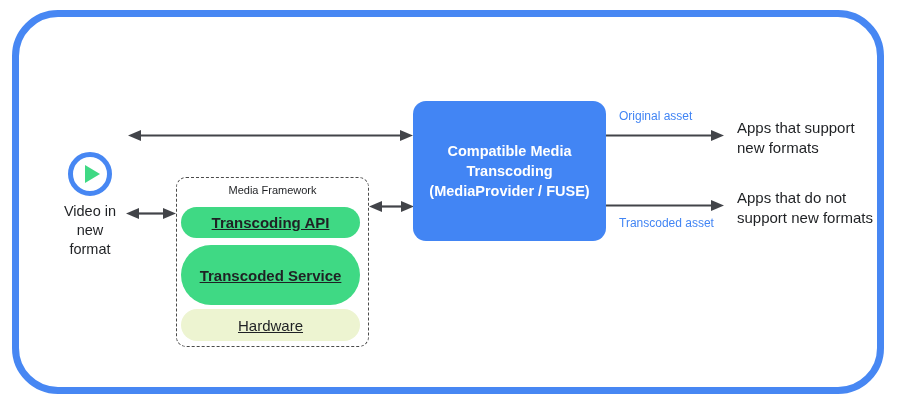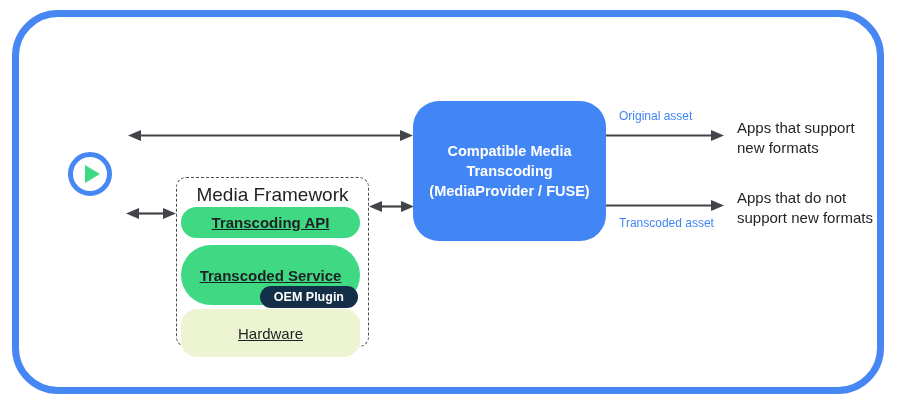--- a/index.html
+++ b/index.html
@@ -39,39 +39,39 @@
   
   .arrow{position:absolute;overflow:visible;}
   .arrow line{stroke:var(--arrow);stroke-width:2.2;}
   .arrow polygon{fill:var(--arrow);}
   
   .framework{
     position:absolute;left:176px;top:177px;width:193px;height:170px;box-sizing:border-box;
     border:1.6px dashed #4a4a4a;border-radius:10px;background:#fff;
   }
   .framework-title{
-    position:absolute;left:0;top:6px;width:100%;text-align:center;font-size:19px;
+    position:absolute;left:0;top:6px;width:100%;text-align:center;font-size:11px;
   }
   .pill{
     position:absolute;left:4px;width:179px;box-sizing:border-box;
     display:flex;align-items:center;justify-content:center;
     font-size:15px;text-align:left;text-decoration:underline;
   }
   .pill-api{top:29px;height:31px;background:var(--green);border-radius:16px;font-weight:bold;}
   .pill-service{top:67px;height:60px;background:var(--green);border-radius:30px;font-weight:bold;}
-  .pill-hardware{top:131px;height:48px;background:var(--pale);border-radius:16px;}
+  .pill-hardware{top:131px;height:32px;background:var(--pale);border-radius:16px;}
   .oem-badge{
     position:absolute;right:2px;bottom:-3px;height:22px;padding:0 14px;
     background:var(--navy);border-radius:11px;color:#fff;font-weight:bold;font-size:12.5px;
     display:flex;align-items:center;justify-content:center;
   }
   
   .transcoder{
     position:absolute;left:413px;top:101px;width:193px;height:140px;box-sizing:border-box;
-    background:var(--box-blue);border-radius:26px;color:#fff;font-weight:bold;
+    background:var(--box-blue);border-radius:13px;color:#fff;font-weight:bold;
     display:flex;align-items:center;justify-content:center;text-align:center;
     font-size:14.5px;line-height:20px;white-space:pre-line;
   }
   
   .asset-label{
     position:absolute;color:var(--asset-blue);font-size:12px;white-space:nowrap;
   }
   .asset-original{left:619px;top:109px;}
   .asset-transcoded{left:619px;top:216px;}
   .apps-label{
@@ -83,20 +83,23 @@
 </head>
 <body>
 
 <div class="canvas">
 
   <div class="outer-border"></div>
 
   <div class="play">
     <div class="tri"></div>
   </div>
+  <div class="video-label">Video in
+new
+format</div>
 
   <svg class="arrow" style="left:128px;top:128px" width="285" height="15">
     <line x1="11" y1="7.5" x2="274" y2="7.5"></line>
     <polygon points="0,7.5 13,2 13,13"></polygon>
     <polygon points="285,7.5 272,2 272,13"></polygon>
   </svg>
 
   <svg class="arrow" style="left:126px;top:206px" width="50" height="15">
     <line x1="11" y1="7.5" x2="39" y2="7.5"></line>
     <polygon points="0,7.5 13,2 13,13"></polygon>
@@ -117,21 +120,20 @@
   <svg class="arrow" style="left:606px;top:198px" width="118" height="15">
     <line x1="0" y1="7.5" x2="107" y2="7.5"></line>
     <polygon points="118,7.5 105,2 105,13"></polygon>
   </svg>
 
   <div class="framework">
     <div class="framework-title">Media Framework</div>
     <div class="pill pill-api">Transcoding API</div>
     <div class="pill pill-service">
       <span>Transcoded Service</span>
-      <div class="oem-badge">OEM Plugin</div>
     </div>
     <div class="pill pill-hardware">Hardware</div>
   </div>
 
   <div class="transcoder">Compatible Media
 Transcoding
 (MediaProvider / FUSE)</div>
 
   <div class="asset-label asset-original">Original asset</div>
   <div class="asset-label asset-transcoded">Transcoded asset</div>

